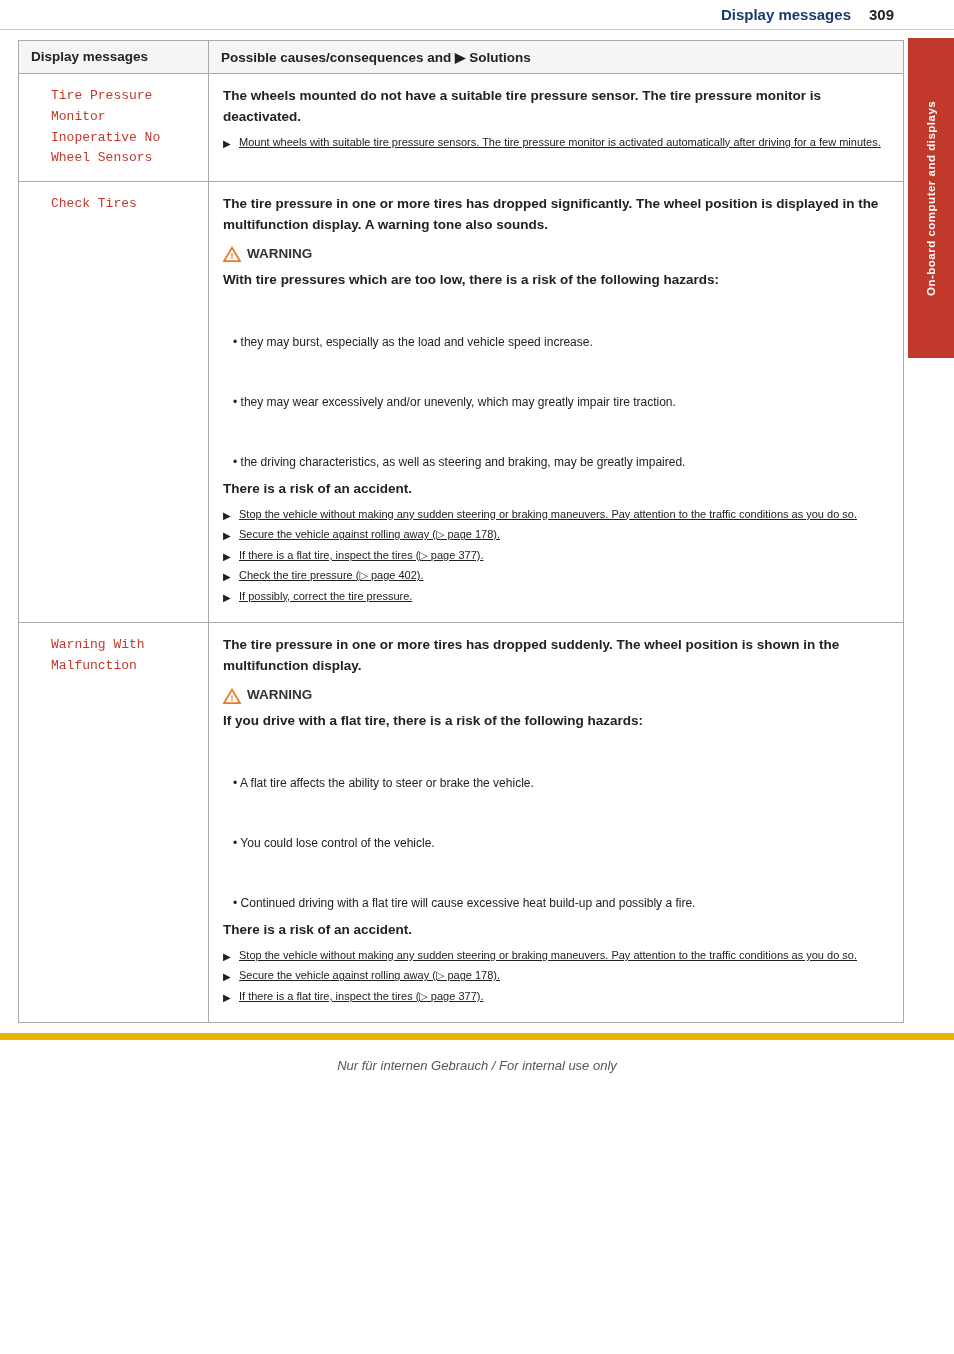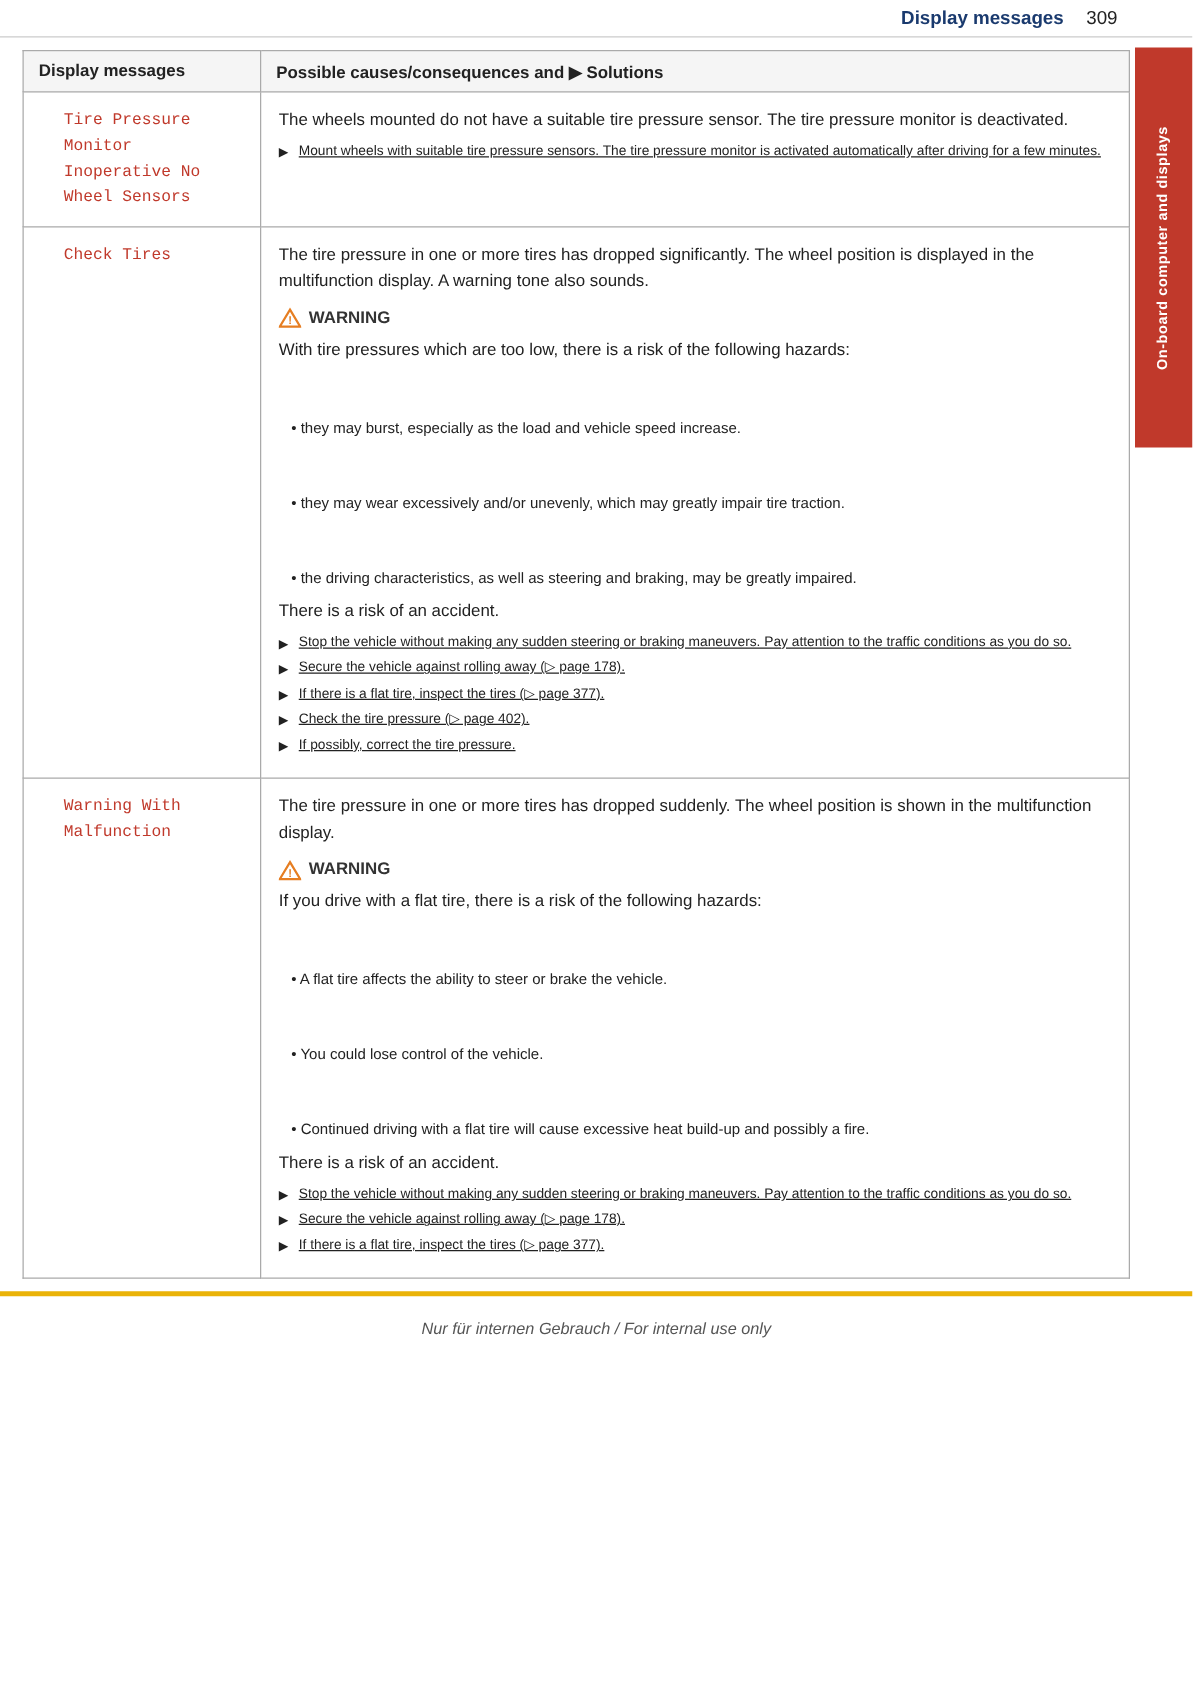--- a/index.html
+++ b/index.html
@@ -22,21 +22,21 @@
       border-bottom: 1px solid #ccc;
       padding: 6px 60px 6px 0;
     }
     .header-title {
       font-weight: bold;
       font-size: 15px;
       color: #1a3a6e;
       margin-right: 18px;
     }
     .header-page {
-      font-weight: normal;
+      font-weight: bold;
       font-size: 15px;
       color: #222;
     }
 
     
     .side-tab {
       position: absolute;
       right: 0;
       top: 38px;
       width: 46px;
@@ -153,30 +153,31 @@
       content: "▶";
       font-size: 10px;
       position: absolute;
       left: 0;
       top: 2px;
     }
 
     p.desc-para {
       margin-bottom: 6px;
       line-height: 1.55;
+      font-weight: bold;
     }
 
     
     .footer {
       text-align: center;
       padding: 18px 0 10px 0;
       font-size: 13px;
       color: #555;
       font-style: italic;
-      border-top: 4px solid #eab308;
+      border-top: 7px solid #eab308;
       margin-top: 10px;
     }
   </style>
 </head>
 <body>
 
 <div class="header-bar">
   <span class="header-title">Display messages</span>
   <span class="header-page">309</span>
 </div>

